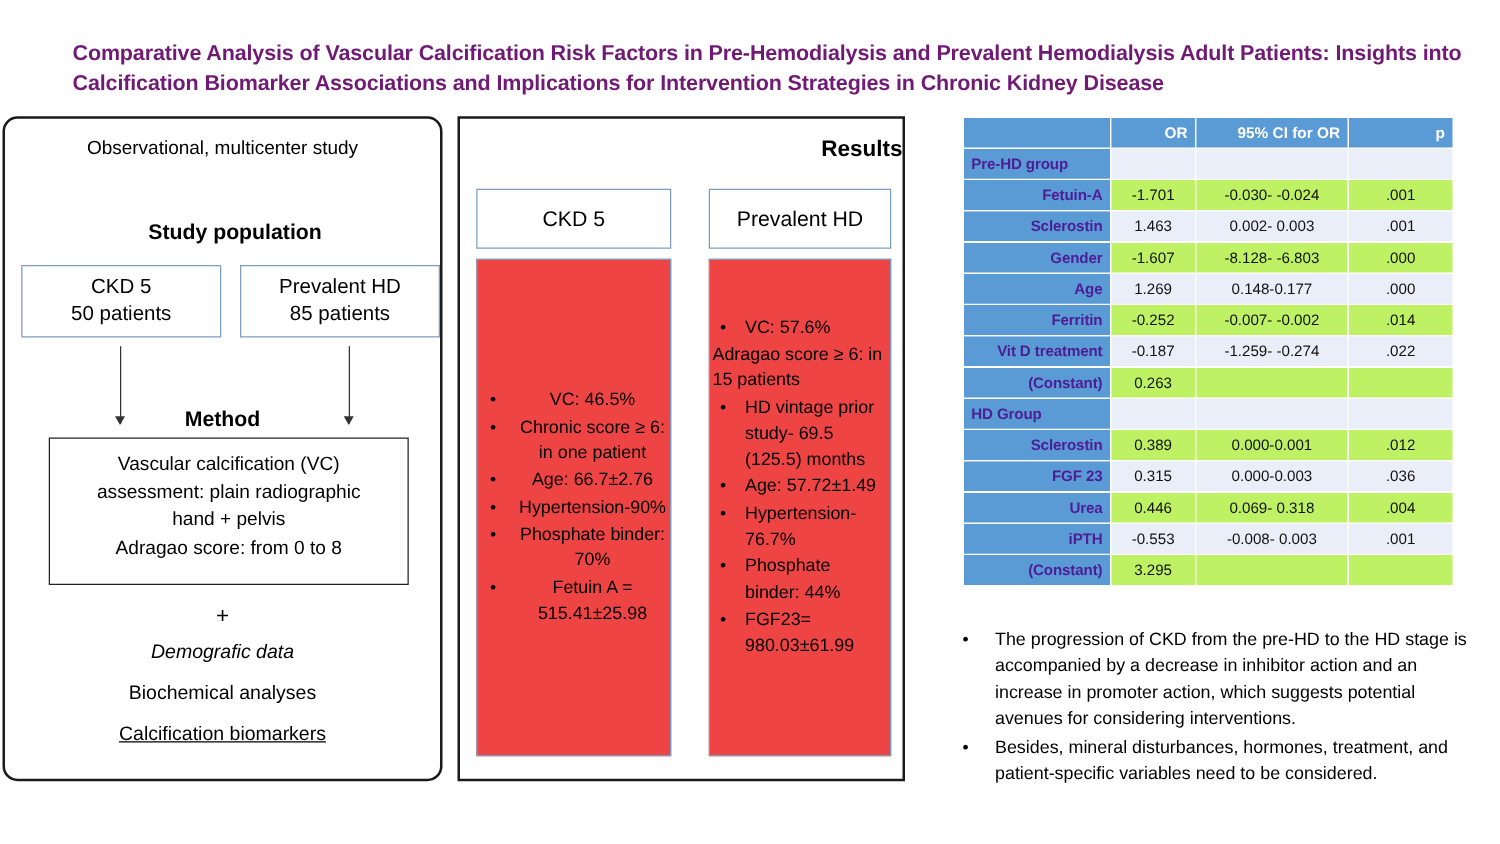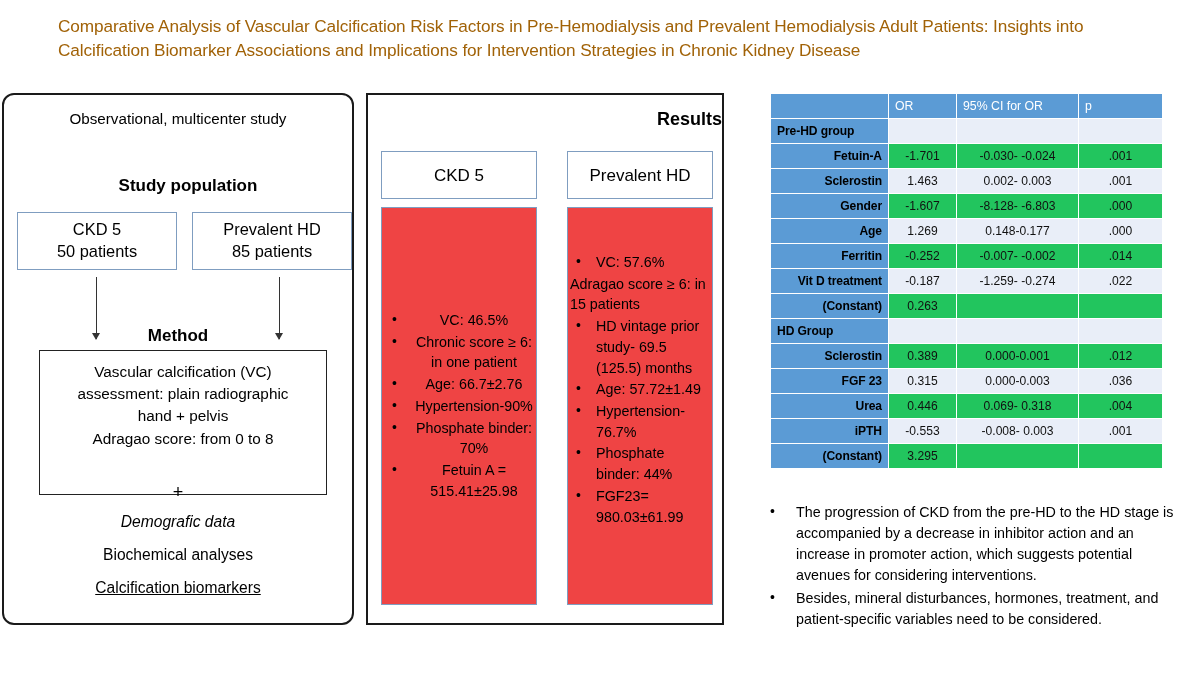--- a/index.html
+++ b/index.html
@@ -13,27 +13,27 @@
     position: relative;
     font-family: "Liberation Sans", sans-serif;
     color: #000000;
     overflow: hidden;
   }
 
   
   #title {
     position: absolute;
     left: 58px;
-    top: 14px;
+    top: 30px;
     width: 1112px;
     font-size: 17.2px;
-    font-weight: normal;
+    font-weight: bold;
     line-height: 1.42;
     letter-spacing: -0.1px;
-    color: #a16207;
+    color: #701a75;
   }
 
   
   .panel {
     position: absolute;
     border: 2px solid #1a1a1a;
     background: #ffffff;
     box-sizing: border-box;
   }
   #panel-left  { left: 2px;   top: 93px; width: 352px; height: 532px; border-radius: 12px; }
@@ -80,21 +80,21 @@
     border-top: 7px solid #333333;
   }
   #arrow-left  { left: 92px;  top: 182px; height: 62px; }
   #arrow-right { left: 275px; top: 182px; height: 62px; }
 
   #method-box {
     position: absolute;
     left: 35px;
     top: 255px;
     width: 288px;
-    height: 145px;
+    height: 118px;
     border: 1.6px solid #222222;
     box-sizing: border-box;
     text-align: center;
     font-size: 15.3px;
     line-height: 1.45;
     padding-top: 10px;
     background: #ffffff;
   }
 
   .tail-line {
@@ -182,45 +182,45 @@
     white-space: nowrap;
   }
   .col-label { width: 118px; }
   .col-or    { width: 68px;  }
   .col-ci    { width: 122px; }
   .col-p     { width: 84px;  }
 
   #stats-table thead th {
     background: #5b9bd5;
     color: #ffffff;
-    font-weight: normal;
-    text-align: left;
+    font-weight: bold;
+    text-align: right;
     font-size: 12.3px;
   }
   #stats-table thead th.col-label { background: #5b9bd5; }
 
   td.rowlabel {
     background: #5b9bd5;
-    color: #000000;
+    color: #4c1d95;
     font-weight: bold;
     text-align: right;
     font-size: 12.1px;
     padding-right: 1px;
     letter-spacing: -0.1px;
   }
   td.rowlabel.grouphead {
     text-align: left;
     padding-left: 1px;
   }
   td.val {
     text-align: center;
     color: #111111;
   }
   tr.light td.val { background: #e9eef8; }
-  tr.dark  td.val { background: #22c55e; margin-left: 40px; }
+  tr.dark  td.val { background: #bef264; margin-left: 40px; }
 
   
   #conclusions {
     position: absolute;
     left: 762px;
     top: 502px;
     width: 412px;
     font-size: 14.3px;
     line-height: 1.47;
   }

